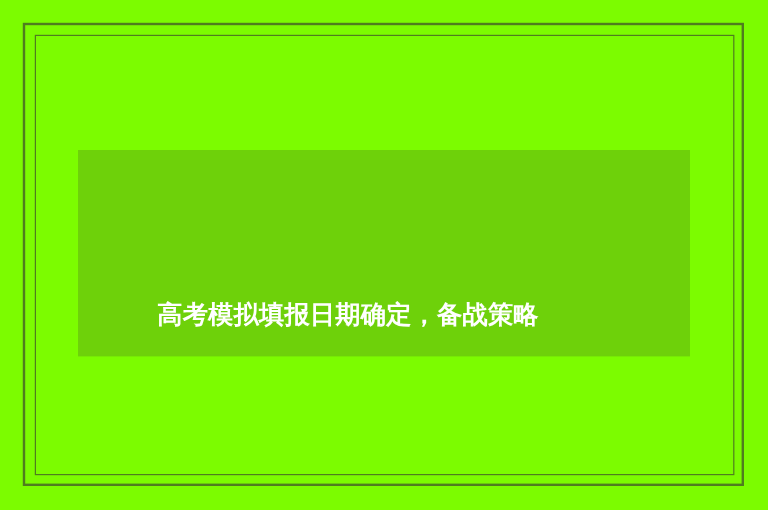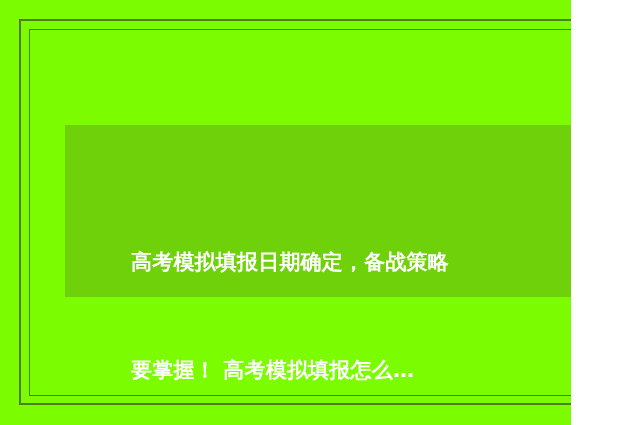--- a/index.html
+++ b/index.html
@@ -10,21 +10,21 @@
 
   body {
     width: 640px;
     height: 425px;
     overflow: hidden;
     font-family: "DejaVu Sans", "Liberation Sans", sans-serif;
   }
 
   #card-canvas {
     position: relative;
-    width: 571px;
+    width: 640px;
     height: 425px;
     background: #7cfc00;
     overflow: hidden;
   }
 
   
   .frame-outer {
     position: absolute;
     left: 19px;
     top: 19px;
@@ -83,16 +83,15 @@
 <div id="card-canvas">
 
   <div class="frame-outer"></div>
 
   <div class="frame-inner"></div>
 
   <div class="content-panel"></div>
 
   <div class="headline">
     <span class="headline-line">高考模拟填报日期确定，备战策略</span>
-    <span class="headline-line">要掌握！ 高考模拟填报怎么…</span>
   </div>
 
 </div>
 
 </body></html>

